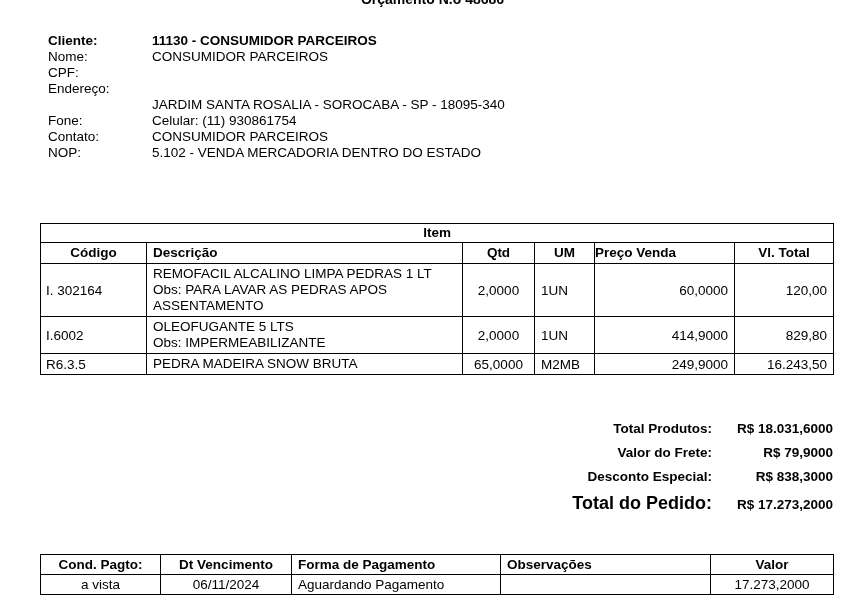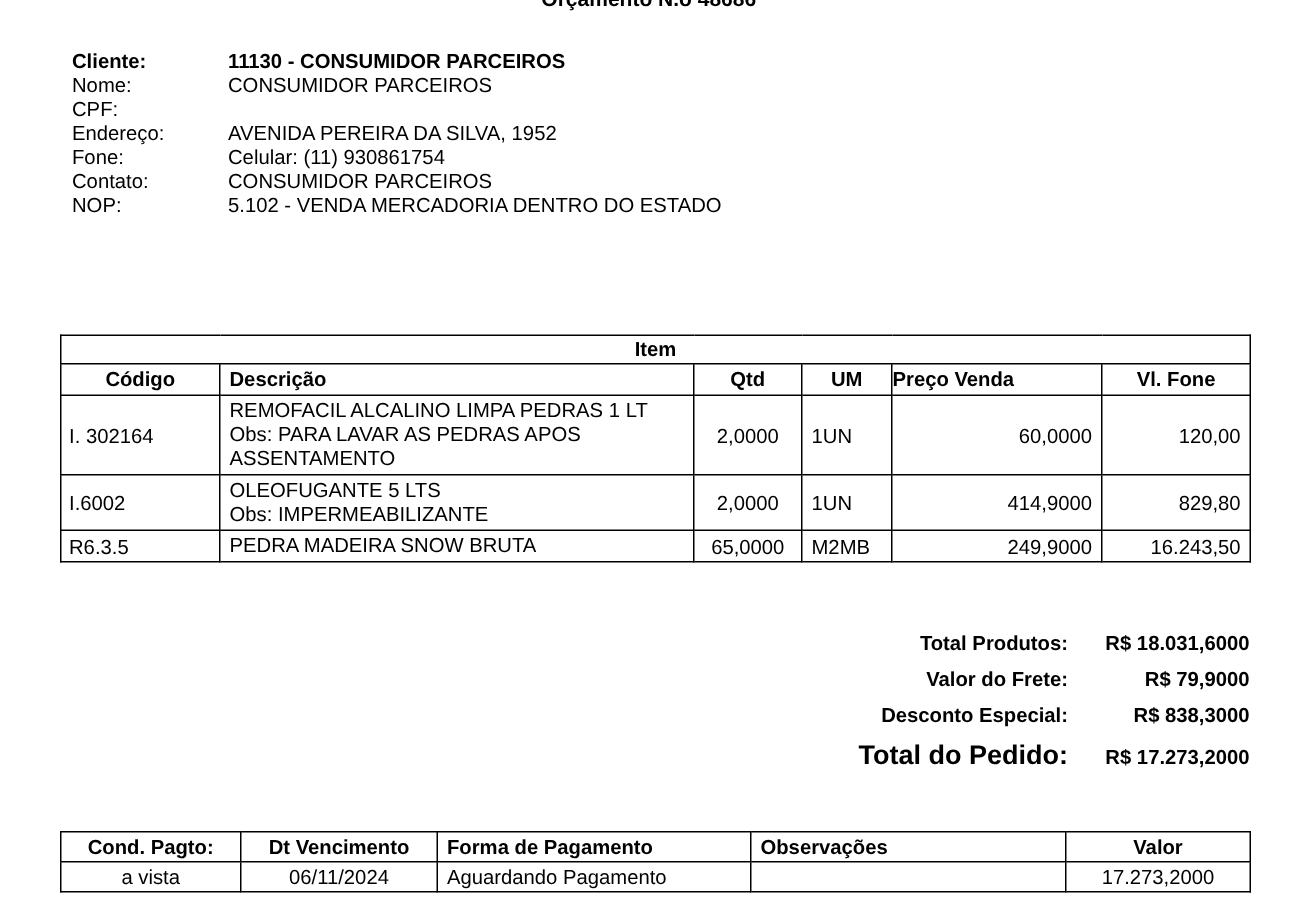--- a/index.html
+++ b/index.html
@@ -204,23 +204,26 @@
     <div class="client-value">CONSUMIDOR PARCEIROS</div>
   </div>
 
   <div class="client-row">
     <div class="client-label">CPF:</div>
     <div class="client-value"></div>
   </div>
 
   <div class="client-row">
     <div class="client-label">Endereço:</div>
-    <div class="client-value">AVENIDA PEREIRA DA SILVA, 1952</div>
-  </div>
-
+  </div>
+
+  <div class="client-row">
+    <div class="client-label"></div>
+    <div class="client-value">JARDIM SANTA ROSALIA - SOROCABA - SP - 18095-340</div>
+  </div>
 
   <div class="client-row">
     <div class="client-label">Fone:</div>
     <div class="client-value">Celular: (11) 930861754</div>
   </div>
 
   <div class="client-row">
     <div class="client-label">Contato:</div>
     <div class="client-value">CONSUMIDOR PARCEIROS</div>
   </div>
@@ -244,21 +247,21 @@
   <thead>
     <tr>
       <th class="title-cell" colspan="6">Item</th>
     </tr>
     <tr>
       <th class="th-codigo">Código</th>
       <th class="th-desc">Descrição</th>
       <th class="th-qtd">Qtd</th>
       <th class="th-um">UM</th>
       <th class="th-preco">Preço Venda</th>
-      <th class="th-total">Vl. Fone</th>
+      <th class="th-total">Vl. Total</th>
     </tr>
   </thead>
   <tbody>
     <tr>
       <td class="cell-codigo">I. 302164</td>
       <td class="cell-desc">
         <span class="desc-line">REMOFACIL ALCALINO LIMPA PEDRAS 1 LT</span>
         <span class="desc-line">Obs: PARA LAVAR AS PEDRAS APOS</span>
         <span class="desc-line">ASSENTAMENTO</span>
       </td>

